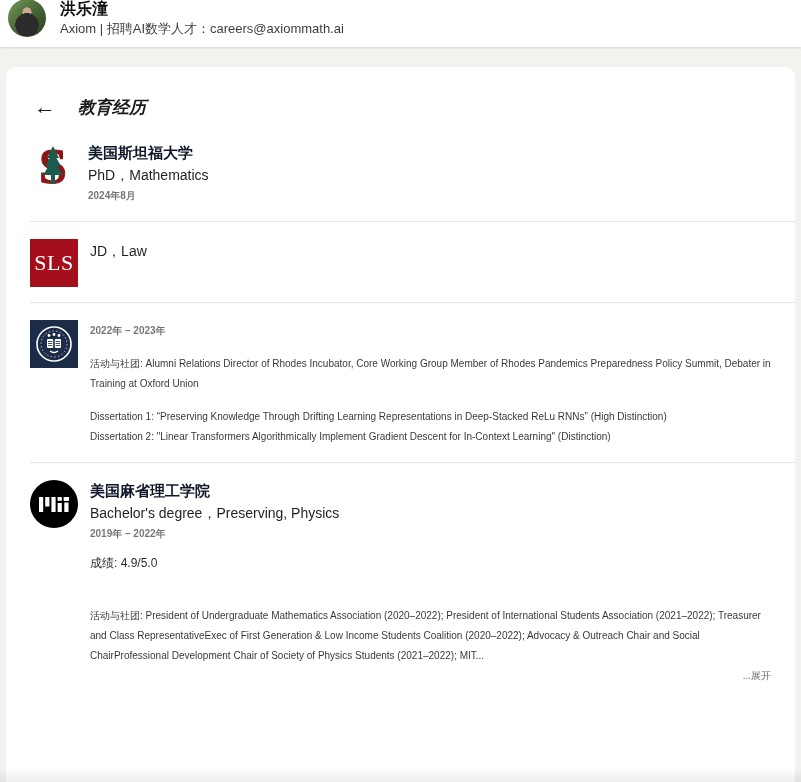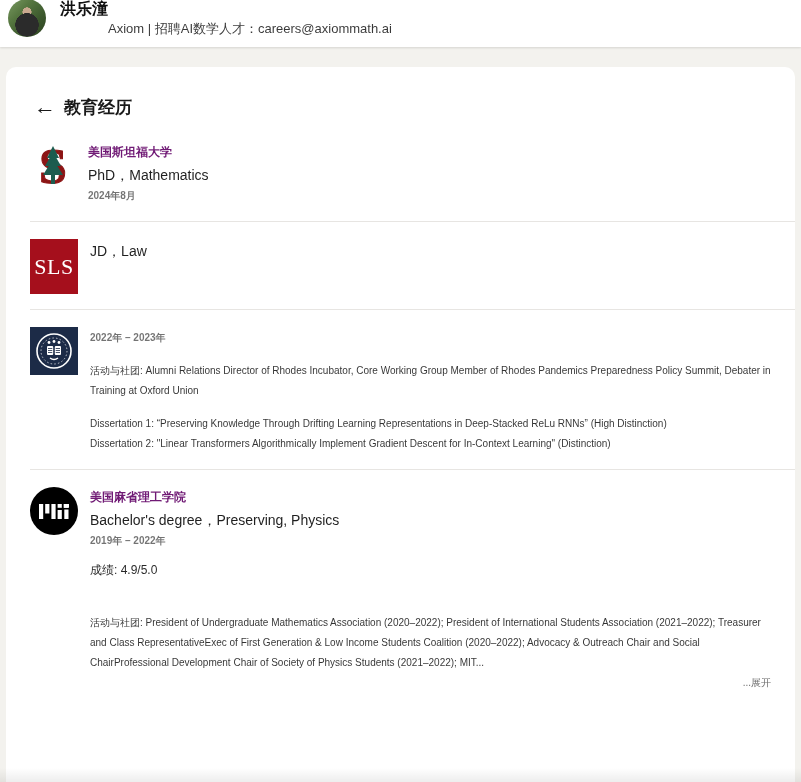--- a/index.html
+++ b/index.html
@@ -24,21 +24,21 @@
   .avatar {
     width:38px; height:38px; border-radius:50%;
     background:
       radial-gradient(circle at 50% 68%, #2b2b2b 0 36%, rgba(0,0,0,0) 37%),
       radial-gradient(circle at 50% 34%, #caa98f 0 14%, rgba(0,0,0,0) 15%),
       linear-gradient(135deg,#7a9a62 0%,#55753f 35%,#3d5a2e 65%,#2c401f 100%);
     flex:0 0 auto;
   }
   .header-text { margin-left:14px; min-width:0; }
   .h-name { font-size:16px; font-weight:700; color:#111; line-height:20px; }
-  .h-sub  { font-size:13px; color:rgba(0,0,0,0.78); line-height:17px; margin-top:1px;margin-left:48px; }
+  .h-sub  { font-size:13px; color:rgba(0,0,0,0.78); line-height:17px; margin-top:1px; }
 
   
   .card {
     margin:20px 6px 0 6px;
     background:#ffffff;
     border-radius:10px 10px 0 0;
     height:715px;
     overflow:hidden;
     position:relative;
     z-index:1;
@@ -51,49 +51,50 @@
   .back-arrow {
     font-size:22px;
     line-height:24px;
     color:#191919;
     cursor:pointer;
     width:24px;
   }
   .card-title {
     font-size:17px;
     font-weight:700;
-    margin-left:6px;
+    margin-left:20px;
     color:#191919;
+    font-style:italic;
   }
 
   .entry { display:flex; padding:17px 24px 15px 24px; }
   .logo-box { width:48px; height:48px; flex:0 0 auto; margin-right:12px; }
   .entry-body { flex:1; min-width:0; font-size:14px; }
-  .school { font-size:12px; font-weight:700; line-height:21px; color:#701a75; }
+  .school { font-size:15px; font-weight:700; line-height:21px; color:#0f172a; }
   .degree { font-size:14px; line-height:20px; color:rgba(0,0,0,0.88); margin-top:2px; }
   .dates  { font-size:10px; line-height:20px; color:rgba(0,0,0,0.55); margin-top:1px;font-weight:bold; }
   .grade  { font-size:12px; line-height:20px; color:rgba(0,0,0,0.85); margin-top:9px; }
   .para   {
     font-size:10px; line-height:20px;
     color:rgba(0,0,0,0.8);
     margin-top:13px;
     white-space:pre-line;
   }
   .para.truncated { position:relative; }
   .expand-link {
     position:absolute; right:0; bottom:0;
     background:#fff; padding-left:8px;
     color:rgba(0,0,0,0.6);
     cursor:pointer;
   }
   .divider { border-top:1px solid #e7e5e2; margin-left:24px; }
 
   
   .logo-sls {
-    width:48px; height:55px; background:#a50f1c;
+    width:48px; height:48px; background:#a50f1c;
     display:flex; align-items:center; justify-content:center;
   }
   .logo-sls span {
     color:#fff; font-family:"Liberation Serif","DejaVu Serif",serif;
     font-size:22px; letter-spacing:0.5px;
   }
   .logo-oxford { width:48px; height:48px; background:#1c2b47; }
   .logo-mit { width:48px; height:48px; }
   .logo-stanford { width:46px; height:48px; }
 

